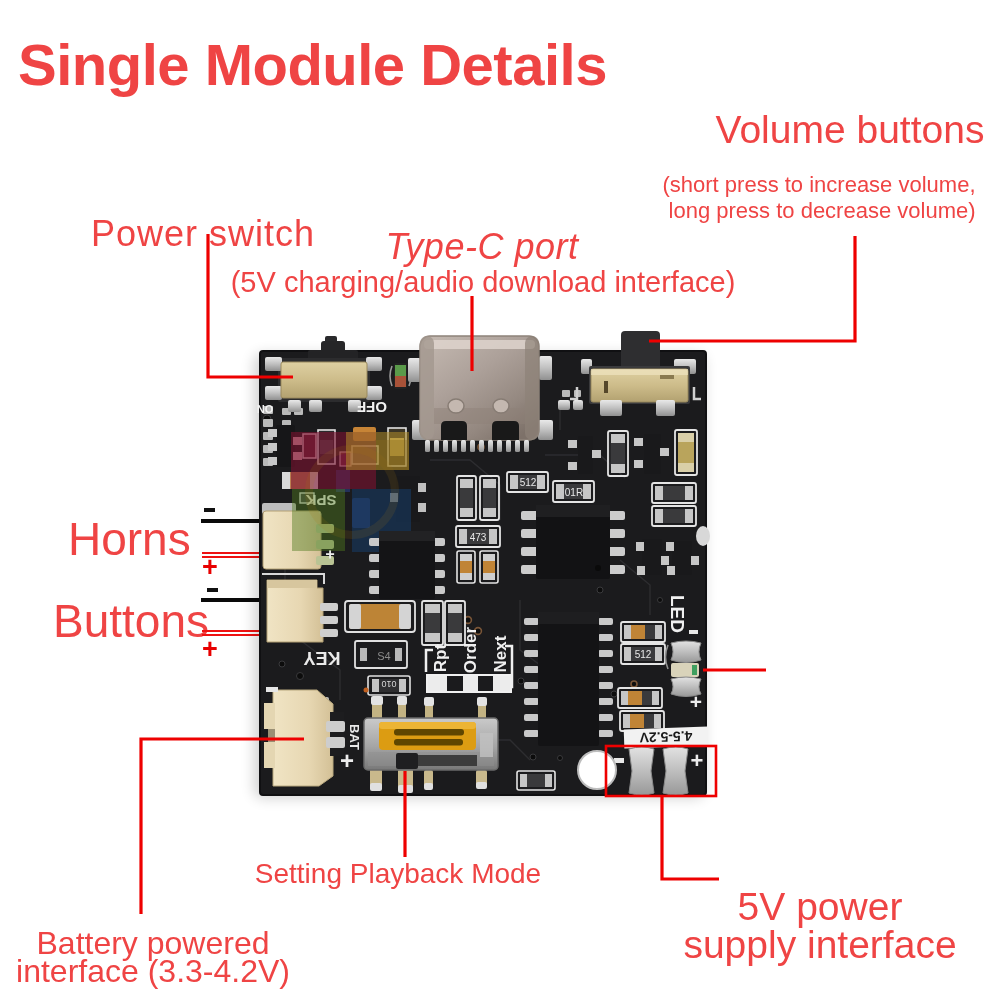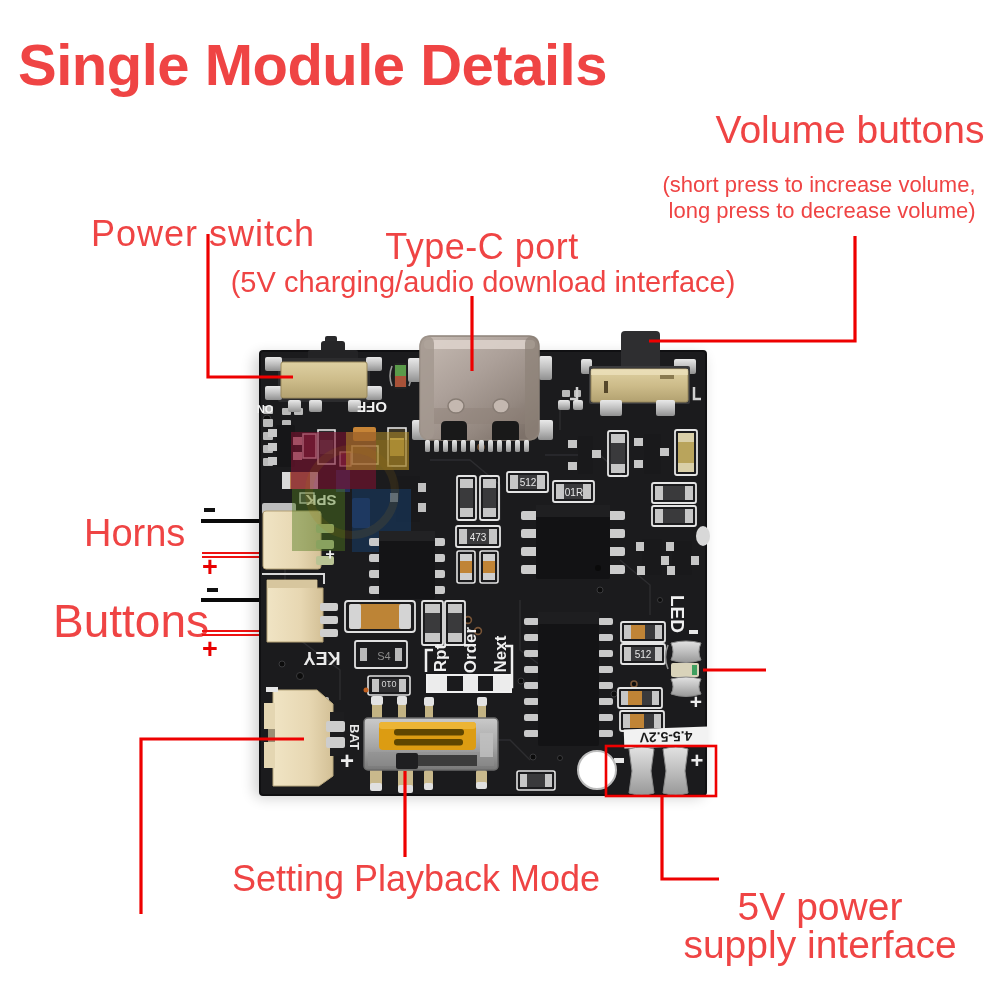--- a/index.html
+++ b/index.html
@@ -9,34 +9,35 @@
   .ctr{transform:translateX(-50%);text-align:center;}
 </style>
 </head>
 <body>
 <div id="stage">
 
   <div class="lbl" style="left:18px;top:31px;font-size:58px;font-weight:700;letter-spacing:-0.5px;">Single Module Details</div>
 
   <div class="lbl" style="left:91px;top:188px;font-size:36px;letter-spacing:1px;margin-top:25px;">Power switch</div>
 
-  <div class="lbl ctr" style="left:482px;top:226px;font-size:36px;letter-spacing:0.5px;">Type-C port</div>
+  <div class="lbl ctr" style="left:482px;top:226px;font-size:36px;letter-spacing:0.5px;font-style:italic;">Type-C port</div>
   <div class="lbl ctr" style="left:483px;top:266px;font-size:29px;">(5V charging/audio download interface)</div>
 
   <div class="lbl ctr" style="left:818px;top:108px;font-size:39px;margin-left:32px;">Volume buttons</div>
   <div class="lbl ctr" style="left:819px;top:172px;font-size:22px;line-height:26px;text-align:right;">(short press to increase volume,<br>long press to decrease volume)</div>
 
-  <div class="lbl" style="left:84px;top:512px;font-size:38px;">Horns</div>
+  <div class="lbl" style="left:68px;top:512px;font-size:46px;">Horns</div>
   <div class="lbl" style="left:53px;top:594px;font-size:46px;">Buttons</div>
 
 
-  <div class="lbl ctr" style="left:416px;top:858px;font-size:36px;">Setting Playback Mode</div>
+  <div class="lbl ctr" style="left:398px;top:858px;font-size:28px;">Setting Playback Mode</div>
 
   <div class="lbl ctr" style="left:820px;top:888px;font-size:39px;line-height:38px;">5V power<br>supply interface</div>
 
+  <div class="lbl ctr" style="left:153px;top:929px;font-size:32px;line-height:28px;">Battery powered<br>interface (3.3-4.2V)</div>
 
   <div style="position:absolute;left:204px;top:508px;width:11px;height:4px;background:#111;"></div>
   <div class="lbl" style="left:202px;top:552px;font-size:27px;font-weight:700;color:#e80000;">+</div>
   <div style="position:absolute;left:207px;top:588px;width:11px;height:4px;background:#111;"></div>
   <div class="lbl" style="left:202px;top:634px;font-size:27px;font-weight:700;color:#e80000;">+</div>
 
   <div style="position:absolute;left:201px;top:519px;width:77px;height:4px;background:#0a0a0a;"></div>
   <div style="position:absolute;left:201px;top:598px;width:80px;height:4px;background:#0a0a0a;"></div>
 
   <div style="position:absolute;left:202px;top:552px;width:79px;height:2px;background:#ee1111;"></div>

